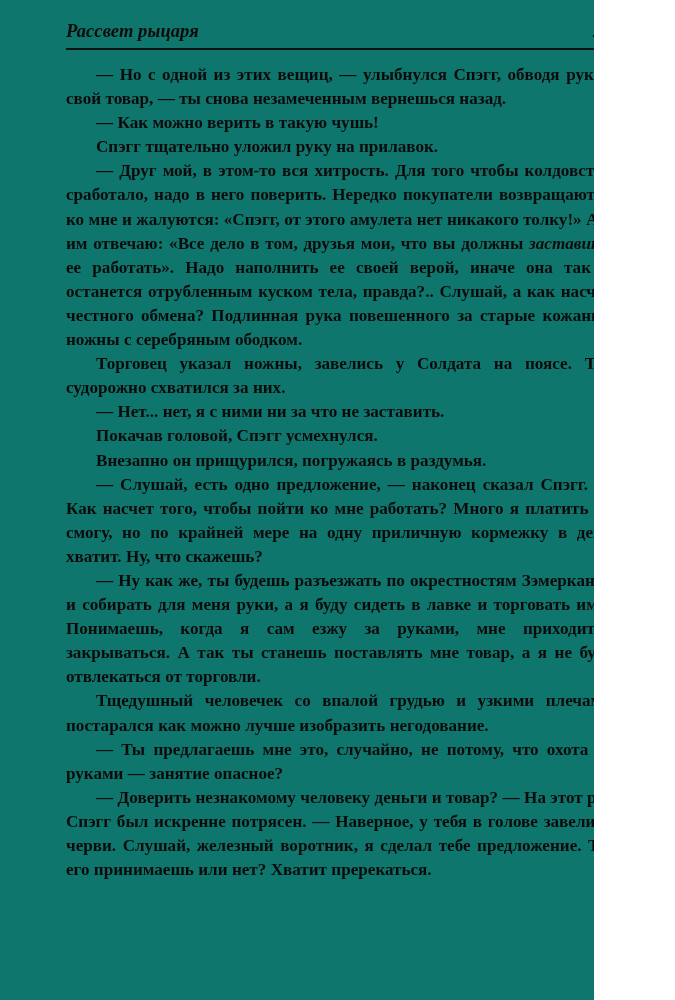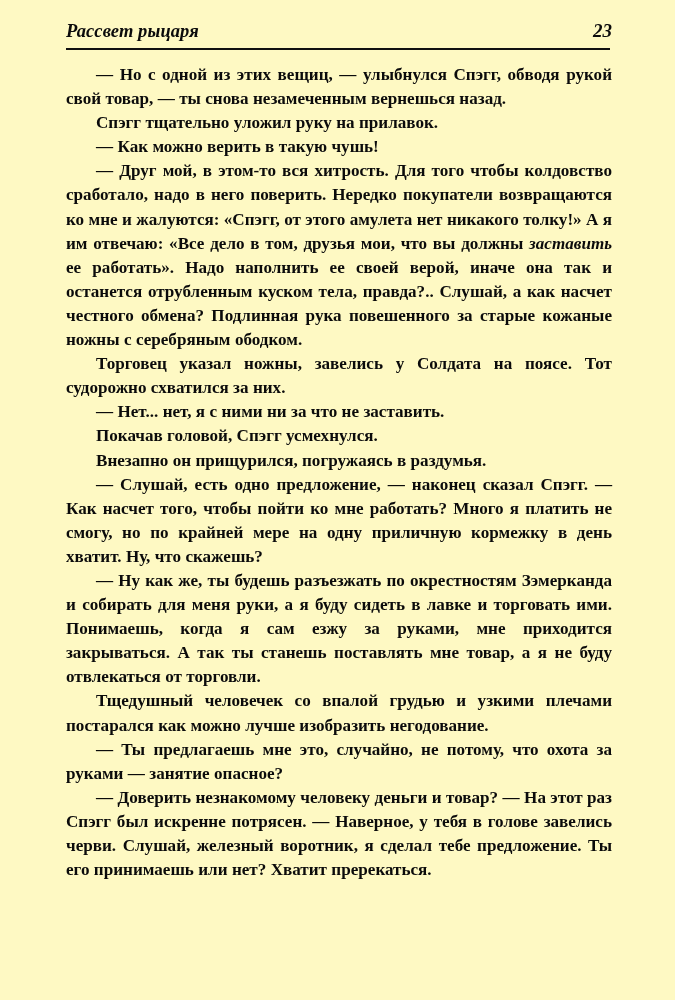--- a/index.html
+++ b/index.html
@@ -4,23 +4,23 @@
 <title>Рассвет рыцаря — 23</title>
 <style>
   html, body {
     margin: 0;
     padding: 0;
     background: #ffffff;
   }
 
   .page {
     position: relative;
-    width: 675px;
+    width: 594px;
     height: 1000px;
-    background: #fef9c3;
+    background: #0f766e;
     overflow: hidden;
     box-sizing: border-box;
     font-family: "Liberation Serif", "DejaVu Serif", serif;
     color: #0b0b0b;
   }
 
   
   .running-head {
     position: absolute;
     left: 66px;
@@ -91,22 +91,22 @@
 
   <div class="running-head">
     <span class="running-head-title">Рассвет рыцаря</span>
     <span class="running-head-folio">23</span>
   </div>
 
   <div class="head-rule"></div>
 
   <div class="text-block">
       <p class="para last-line-natural">— Но с одной из этих вещиц, — улыбнулся Спэгг, обводя рукой свой товар, — ты снова незамеченным вернешься назад.</p>
+      <p class="para last-line-natural">— Как можно верить в такую чушь!</p>
       <p class="para last-line-natural">Спэгг тщательно уложил руку на прилавок.</p>
-      <p class="para last-line-natural">— Как можно верить в такую чушь!</p>
       <p class="para last-line-natural">— Друг мой, в этом-то вся хитрость. Для того чтобы колдовство сработало, надо в него поверить. Нередко покупатели возвращаются ко мне и жалуются: «Спэгг, от этого амулета нет никакого толку!» А я им отвечаю: «Все дело в том, друзья мои, что вы должны <em>заставить</em> ее работать». Надо наполнить ее своей верой, иначе она так и останется отрубленным куском тела, правда?.. Слушай, а как насчет честного обмена? Подлинная рука повешенного за старые кожаные ножны с серебряным ободком.</p>
       <p class="para last-line-natural">Торговец указал ножны, завелись у Солдата на поясе. Тот судорожно схватился за них.</p>
       <p class="para last-line-natural">— Нет... нет, я с ними ни за что не заставить.</p>
       <p class="para last-line-natural">Покачав головой, Спэгг усмехнулся.</p>
       <p class="para last-line-natural">Внезапно он прищурился, погружаясь в раздумья.</p>
       <p class="para last-line-natural">— Слушай, есть одно предложение, — наконец сказал Спэгг. — Как насчет того, чтобы пойти ко мне работать? Много я платить не смогу, но по крайней мере на одну приличную кормежку в день хватит. Ну, что скажешь?</p>
       <p class="para last-line-natural">— Ну как же, ты будешь разъезжать по окрестностям Зэмерканда и собирать для меня руки, а я буду сидеть в лавке и торговать ими. Понимаешь, когда я сам езжу за руками, мне приходится закрываться. А так ты станешь поставлять мне товар, а я не буду отвлекаться от торговли.</p>
       <p class="para last-line-natural">Тщедушный человечек со впалой грудью и узкими плечами постарался как можно лучше изобразить негодование.</p>
       <p class="para last-line-natural">— Ты предлагаешь мне это, случайно, не потому, что охота за руками — занятие опасное?</p>
       <p class="para last-line-natural">— Доверить незнакомому человеку деньги и товар? — На этот раз Спэгг был искренне потрясен. — Наверное, у тебя в голове завелись черви. Слушай, железный воротник, я сделал тебе предложение. Ты его принимаешь или нет? Хватит пререкаться.</p>

